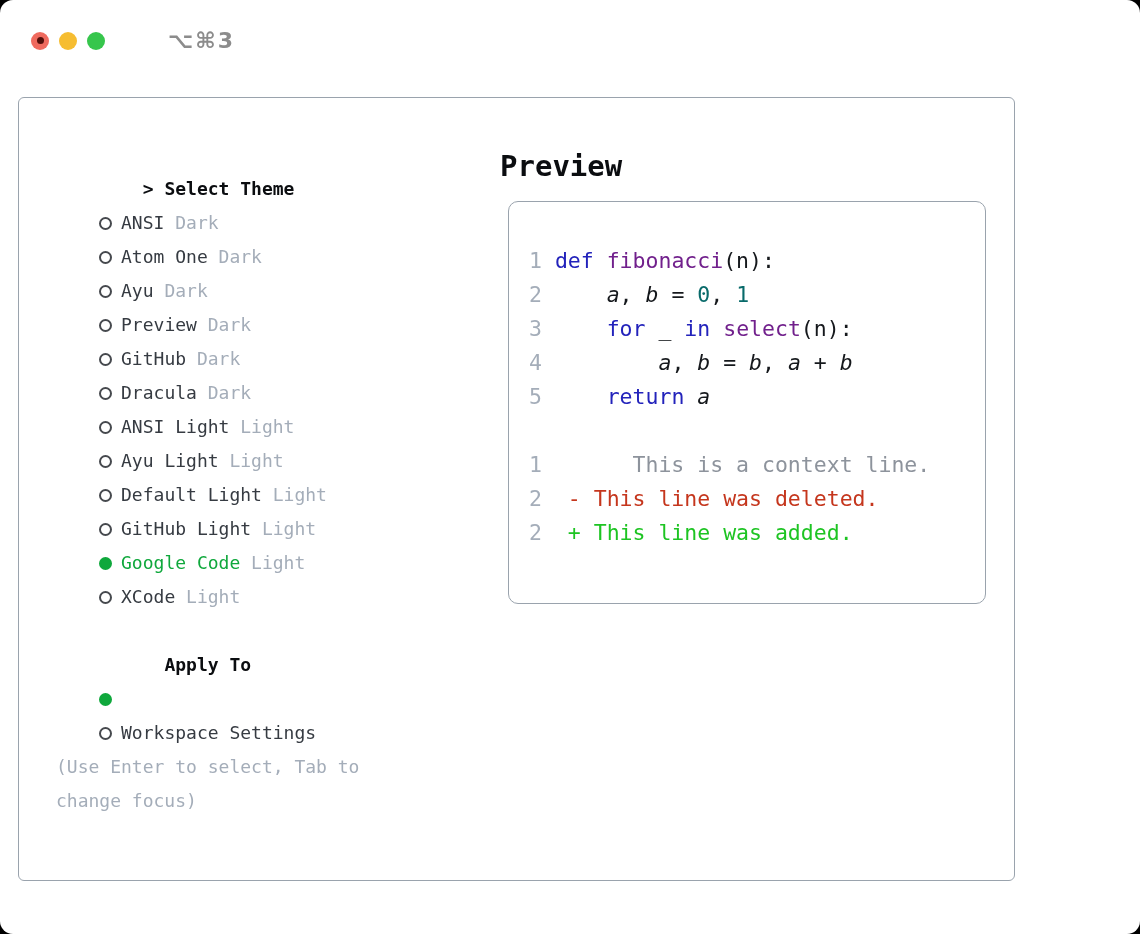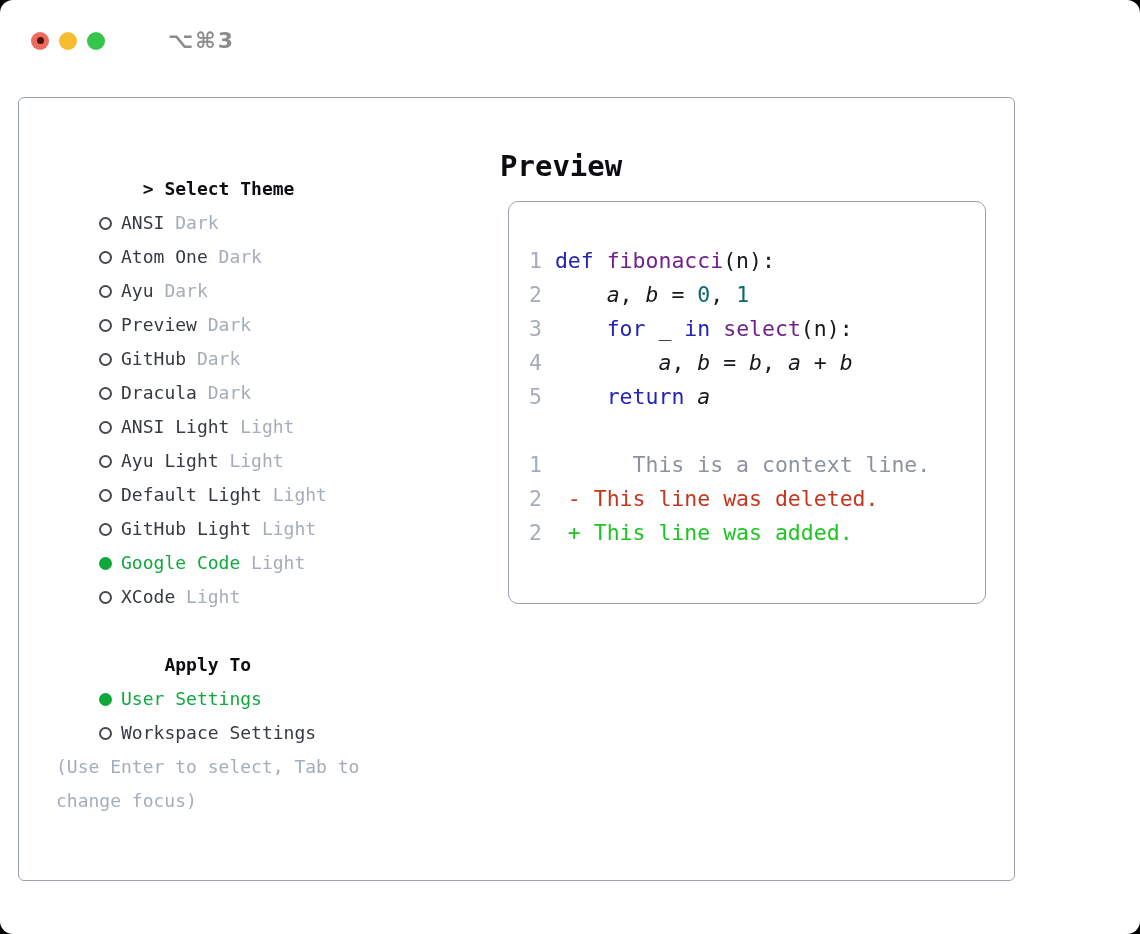--- a/index.html
+++ b/index.html
@@ -118,21 +118,21 @@
   <div class="row item">
     <span class="marker"><span class="radio"></span></span><span class="label">XCode</span><span class="variant">Light</span>
   </div>
 </div>
       <div class="row"></div>
       <div class="row">
         <span class="marker"></span><span class="hdr">Apply To</span>
       </div>
       <div id="apply-items">
   <div class="row item selected">
-    <span class="marker"><span class="radio"></span></span><span class="label">User Settings</span>
+    <span class="marker"><span class="radio"></span></span>
   </div>
 
   <div class="row item">
     <span class="marker"><span class="radio"></span></span><span class="label">Workspace Settings</span>
   </div>
 </div>
       <div class="row"></div>
       <div class="row help">(Use Enter to select, Tab to</div>
       <div class="row help">change focus)</div>
     </div>

